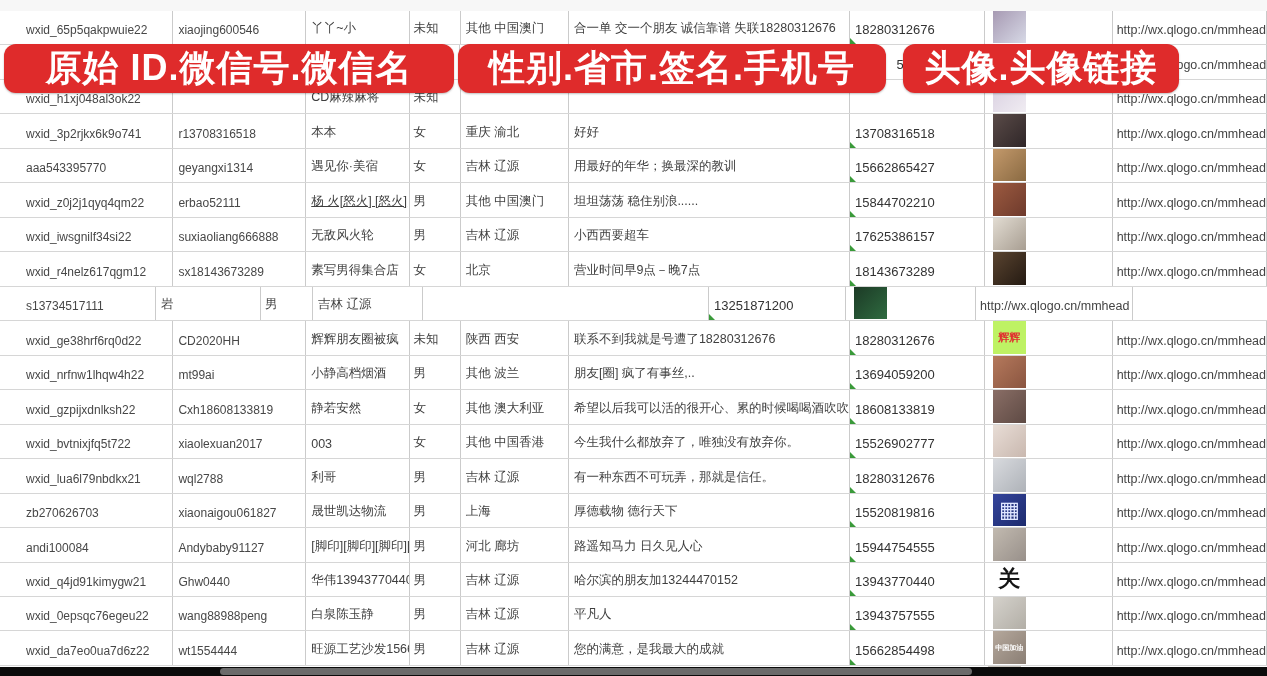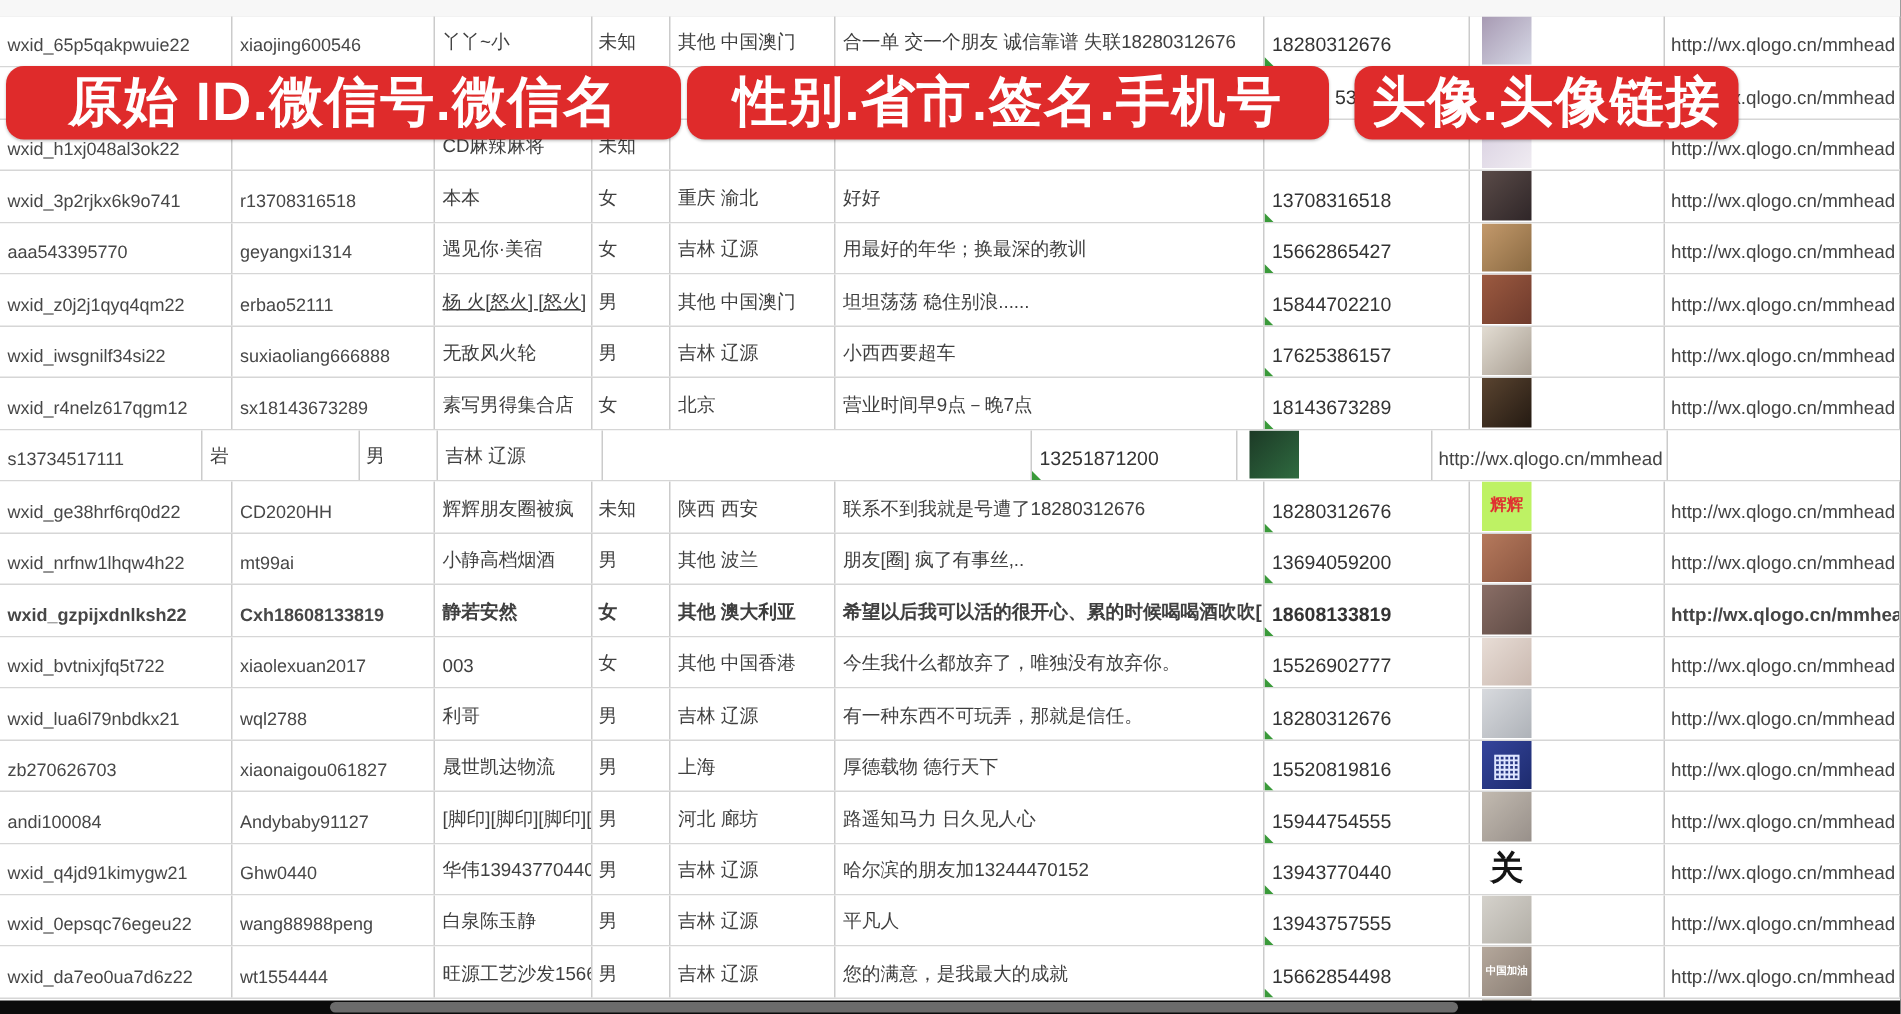--- a/index.html
+++ b/index.html
@@ -4,21 +4,21 @@
 <style>
   html,body{margin:0;padding:0;background:#222;}
   #stage{
     position:relative;width:1267px;height:676px;overflow:hidden;
     background:#ffffff;
     font-family:"Liberation Sans","DejaVu Sans",sans-serif;
     -webkit-font-smoothing:antialiased;
   }
   .sheet{position:absolute;inset:0;background:#fdfdfd;}
   .toprow{position:absolute;left:0;top:0;width:1267px;height:11px;border-bottom:1px solid #d2d2d2;background:#f7f7f7;}
-  .row{position:absolute;left:0;display:flex;width:1267px;box-sizing:border-box;border-bottom:1px solid #d6d6d6;background:#fff;}
+  .row{position:absolute;left:0;display:flex;width:1267px;box-sizing:border-box;border-bottom:1px solid #d6d6d6;background:#fff;padding-left:21px;}
   .cell{
     position:relative;box-sizing:border-box;height:100%;
     border-right:1px solid #cbcbcb;
     display:flex;align-items:flex-end;
     padding:0 0 7px 5px;
     white-space:nowrap;overflow:hidden;
     color:#3f3f3f;font-size:12.5px;
   }
   .cell.c-id,.cell.c-wx{font-size:12px;color:#474747;}
   .cell.c-phone{font-size:13px;color:#333;}
@@ -37,21 +37,21 @@
   .phone-offset{padding-left:47px;}
   .banner{
     position:absolute;top:44px;height:49px;
     border-radius:12px;display:flex;align-items:center;justify-content:center;
     color:#fff;font-weight:bold;font-size:36px;letter-spacing:1px;
     z-index:30;box-shadow:0 1px 2px rgba(0,0,0,.25);
     white-space:nowrap;
   }
   #banner1{left:4px;width:450px;}
   #banner2{left:458px;width:428px;}
-  #banner3{left:903px;width:256px;}
+  #banner3{left:903px;width:276px;}
   .sliver-avatar{position:absolute;left:988px;top:666px;width:33px;height:4px;background:#c9c4bd;z-index:5;}
   .scroll-track{
     position:absolute;left:0;top:667px;width:1267px;height:9px;background:#0b0b0b;z-index:40;
   }
   .scroll-thumb{
     position:absolute;left:220px;top:1px;width:752px;height:7px;
     background:#6b6b6b;border-radius:4px;
   }
 </style>
 </head>
@@ -379,21 +379,21 @@
             <span>13694059200</span>
             <div class="marker" style="border-left-color: rgb(58, 154, 58);"></div>
           </div>
           <div class="cell c-avatar" style="width: 130px;">
             <div class="avatar" style="background: linear-gradient(135deg, rgb(181, 121, 92), rgb(138, 85, 64));"></div>
           </div>
           <div class="cell c-url" style="width: 157px;">
             <span>http://wx.qlogo.cn/mmhead</span>
           </div>
         </div>
-        <div class="row" style="top: 390.17px; height: 34.47px; font-weight: bold;">
+        <div class="row" style="top: 390.17px; height: 34.47px;">
           <div class="cell c-id" style="width: 155px;">
             <span>wxid_gzpijxdnlksh22</span>
           </div>
           <div class="cell c-wx" style="width: 135px;">
             <span>Cxh18608133819</span>
           </div>
           <div class="cell c-name" style="width: 105px;">
             <span>静若安然</span>
           </div>
           <div class="cell c-gender" style="width: 52px;">

